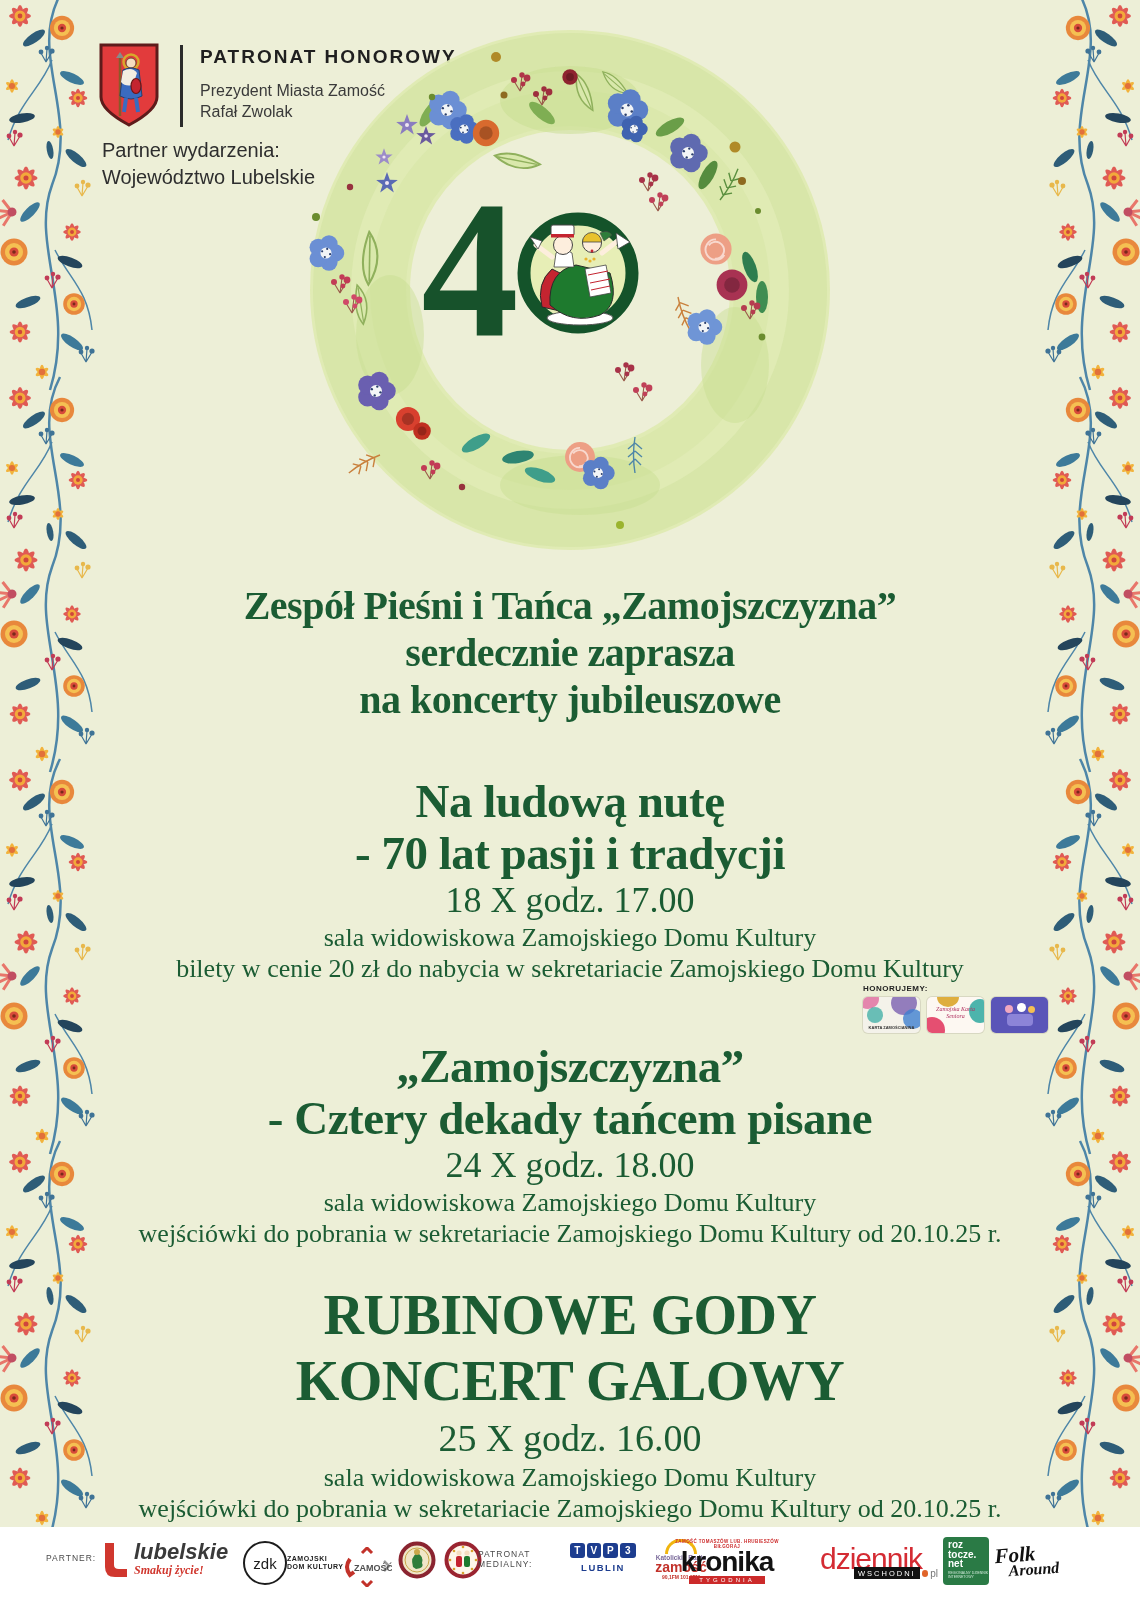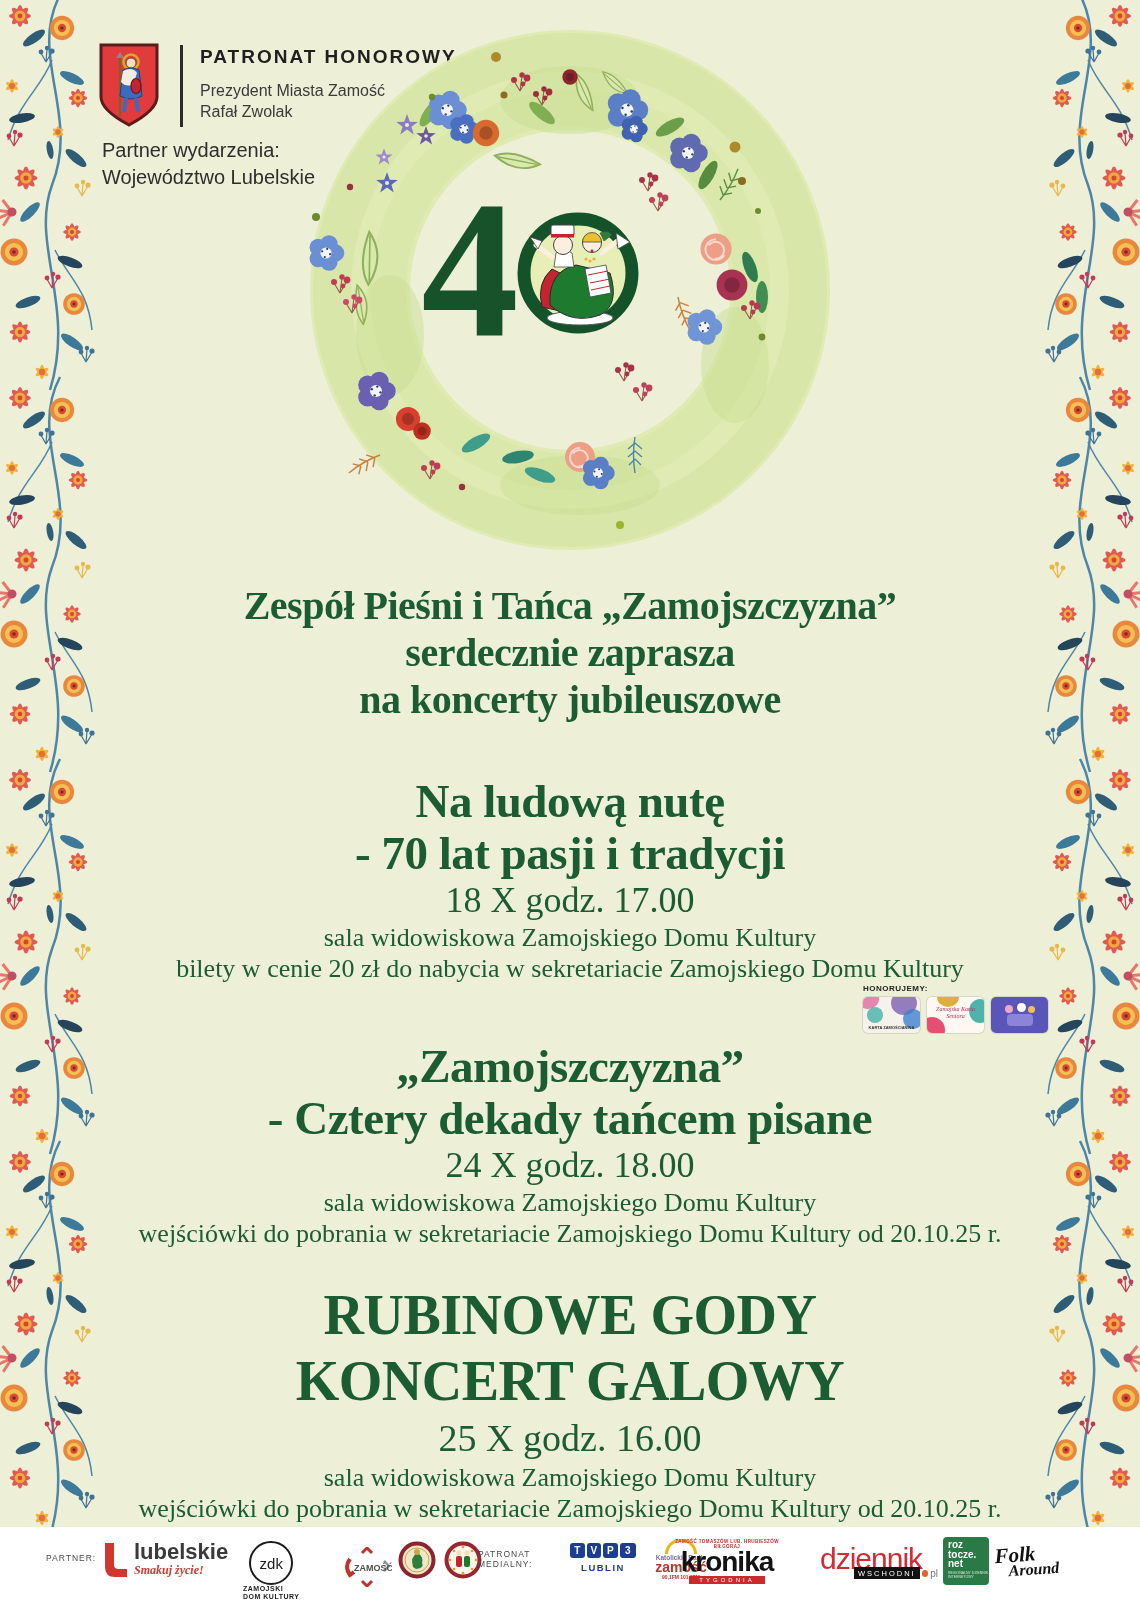--- a/index.html
+++ b/index.html
@@ -36,23 +36,23 @@
   .hcard2{background:#fdf8f2;}
   .hcard3{background:#5a55b8;}
   .blob{position:absolute;border-radius:50%;}
   .hc-label1{position:absolute;bottom:3px;left:0;right:0;text-align:center;font-size:4px;font-weight:bold;color:#333;}
   .hc-label2{position:absolute;top:9px;left:0;right:0;text-align:center;font-size:6px;font-style:italic;color:#b03060;line-height:7px;}
 
   
   .footer{left:0;top:1527px;width:1140px;height:85px;background:#ffffff;}
   .f-label{font-size:8.5px;letter-spacing:1px;color:#4a4a4a;line-height:10px;}
   .lub-wrap{left:103px;top:14px;display:flex;align-items:flex-start;gap:5px;}
-  .lub-name{font-size:22px;font-weight:bold;color:#3a3a3a;line-height:22px;}
+  .lub-name{font-size:22px;font-weight:bold;color:#3a3a3a;line-height:22px;font-style:italic;}
   .lub-tag{font-size:12px;font-style:italic;font-weight:bold;color:#d0372e;font-family:"Liberation Serif",serif;}
-  .zdk-wrap{left:243px;top:14px;display:flex;align-items:center;flex-direction:column;}
+  .zdk-wrap{left:243px;top:14px;display:flex;align-items:center;}
   .zdk-circle{width:40px;height:40px;border:2px solid #1c1c1c;border-radius:50%;display:flex;align-items:center;justify-content:center;
               font-size:15px;color:#1c1c1c;}
   .zdk-text{font-size:7px;font-weight:bold;color:#1c1c1c;line-height:8px;letter-spacing:.5px;}
   .zam-wrap{left:340px;top:20px;}
   .tvp-wrap{left:570px;top:16px;width:66px;text-align:center;}
   .tvp-row{display:flex;gap:2px;justify-content:center;}
   .tvp-box{width:15px;height:15px;background:#1d3d8f;border-radius:3px;color:#fff;font-weight:bold;font-size:10px;
            display:flex;align-items:center;justify-content:center;}
   .tvp-region{margin-top:4px;font-size:9.5px;font-weight:bold;color:#1d3d8f;letter-spacing:1.5px;}
   .radio-wrap{left:650px;top:12px;width:62px;text-align:center;}

